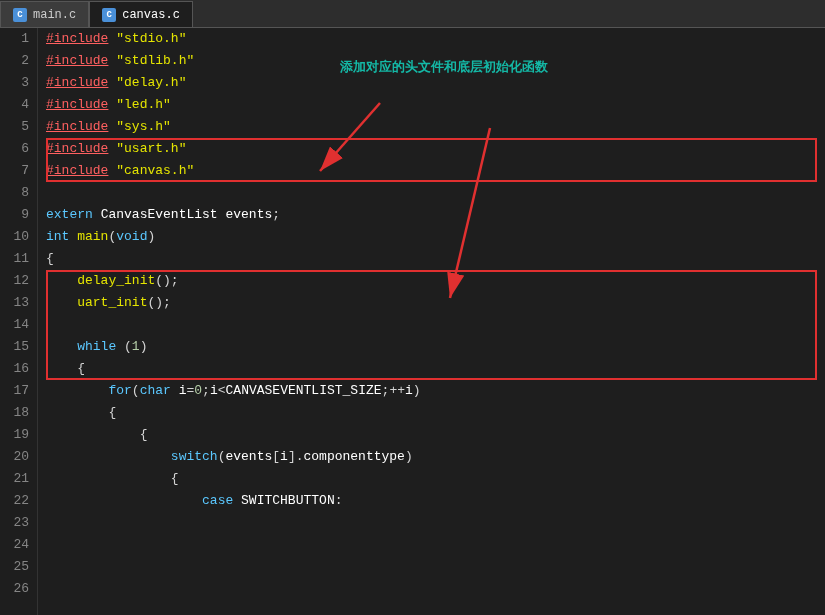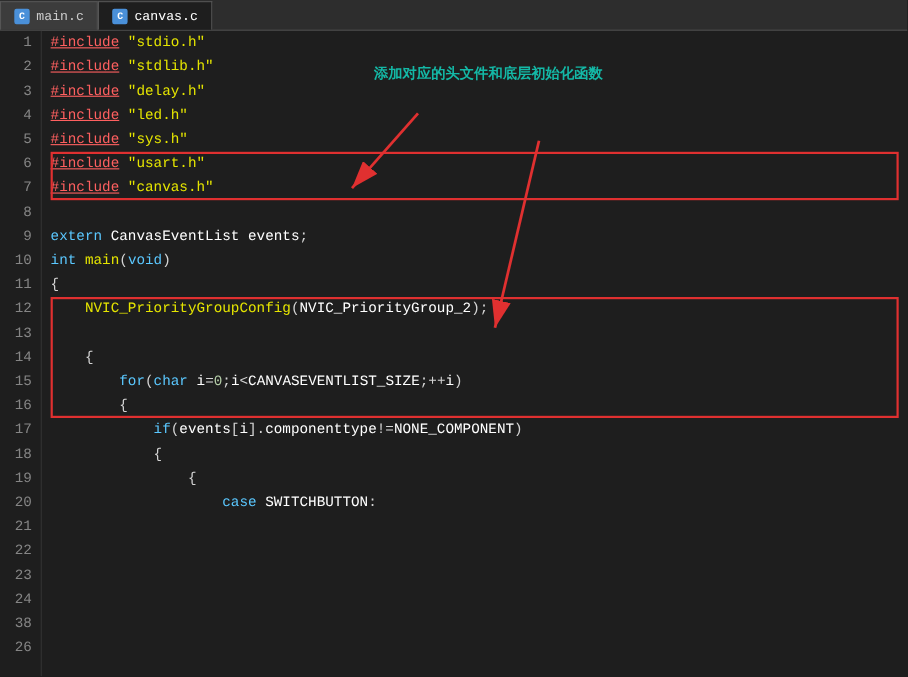--- a/index.html
+++ b/index.html
@@ -190,21 +190,21 @@
     <div class="line-number">15</div>
     <div class="line-number">16</div>
     <div class="line-number">17</div>
     <div class="line-number">18</div>
     <div class="line-number">19</div>
     <div class="line-number">20</div>
     <div class="line-number">21</div>
     <div class="line-number">22</div>
     <div class="line-number">23</div>
     <div class="line-number">24</div>
-    <div class="line-number">38</div>
+    <div class="line-number">25</div>
     <div class="line-number">26</div>
   </div>
 
   <div class="code-area">
 
     <div class="code-line"><span class="kw-red">#include</span> <span class="str-yellow">"stdio.h"</span></div>
 
     <div class="code-line"><span class="kw-red">#include</span> <span class="str-yellow">"stdlib.h"</span></div>
 
     <div class="code-line"><span class="kw-red">#include</span> <span class="str-yellow">"delay.h"</span></div>
@@ -218,39 +218,41 @@
     <div class="code-line"><span class="kw-red">#include</span> <span class="str-yellow">"canvas.h"</span></div>
 
     <div class="code-line"></div>
 
     <div class="code-line"><span class="kw-blue">extern</span> <span class="type-cyan">CanvasEventList</span> <span class="kw-white">events</span><span class="op">;</span></div>
 
     <div class="code-line"><span class="kw-blue">int</span> <span class="fn-yellow">main</span><span class="op">(</span><span class="kw-blue">void</span><span class="op">)</span></div>
 
     <div class="code-line"><span class="op">{</span></div>
 
-
-
-
-    <div class="code-line">    <span class="fn-yellow">NVIC_PriorityGroupConfig</span><span class="op">(</span><span class="kw-white">NVIC_PriorityGroup_2</span><span class="op">);</span></div>
+    <div class="code-line">    <span class="fn-yellow">delay_init</span><span class="op">();</span></div>
+
+    <div class="code-line">    <span class="fn-yellow">uart_init</span><span class="op">();</span></div>
+
+
 
 
     <div class="code-line"></div>
 
+    <div class="code-line">    <span class="kw-blue">while</span> <span class="op">(</span><span class="num">1</span><span class="op">)</span></div>
 
     <div class="code-line">    <span class="op">{</span></div>
 
     <div class="code-line">        <span class="kw-blue">for</span><span class="op">(</span><span class="kw-blue">char</span> <span class="kw-white">i</span><span class="op">=</span><span class="num">0</span><span class="op">;</span><span class="kw-white">i</span><span class="op">&lt;</span><span class="kw-white">CANVASEVENTLIST_SIZE</span><span class="op">;++</span><span class="kw-white">i</span><span class="op">)</span></div>
 
     <div class="code-line">        <span class="op">{</span></div>
 
-    <div class="code-line">            <span class="kw-blue">if</span><span class="op">(</span><span class="kw-white">events</span><span class="op">[</span><span class="kw-white">i</span><span class="op">].</span><span class="kw-white">componenttype</span><span class="op">!=</span><span class="kw-white">NONE_COMPONENT</span><span class="op">)</span></div>
 
     <div class="code-line">            <span class="op">{</span></div>
 
+    <div class="code-line">                <span class="kw-blue">switch</span><span class="op">(</span><span class="kw-white">events</span><span class="op">[</span><span class="kw-white">i</span><span class="op">].</span><span class="kw-white">componenttype</span><span class="op">)</span></div>
 
     <div class="code-line">                <span class="op">{</span></div>
 
     <div class="code-line">                    <span class="kw-blue">case</span> <span class="kw-white">SWITCHBUTTON</span><span class="op">:</span></div>
 
     <div class="highlight-box-top"></div>
 
     <div class="highlight-box-bottom"></div>
   </div>
 

